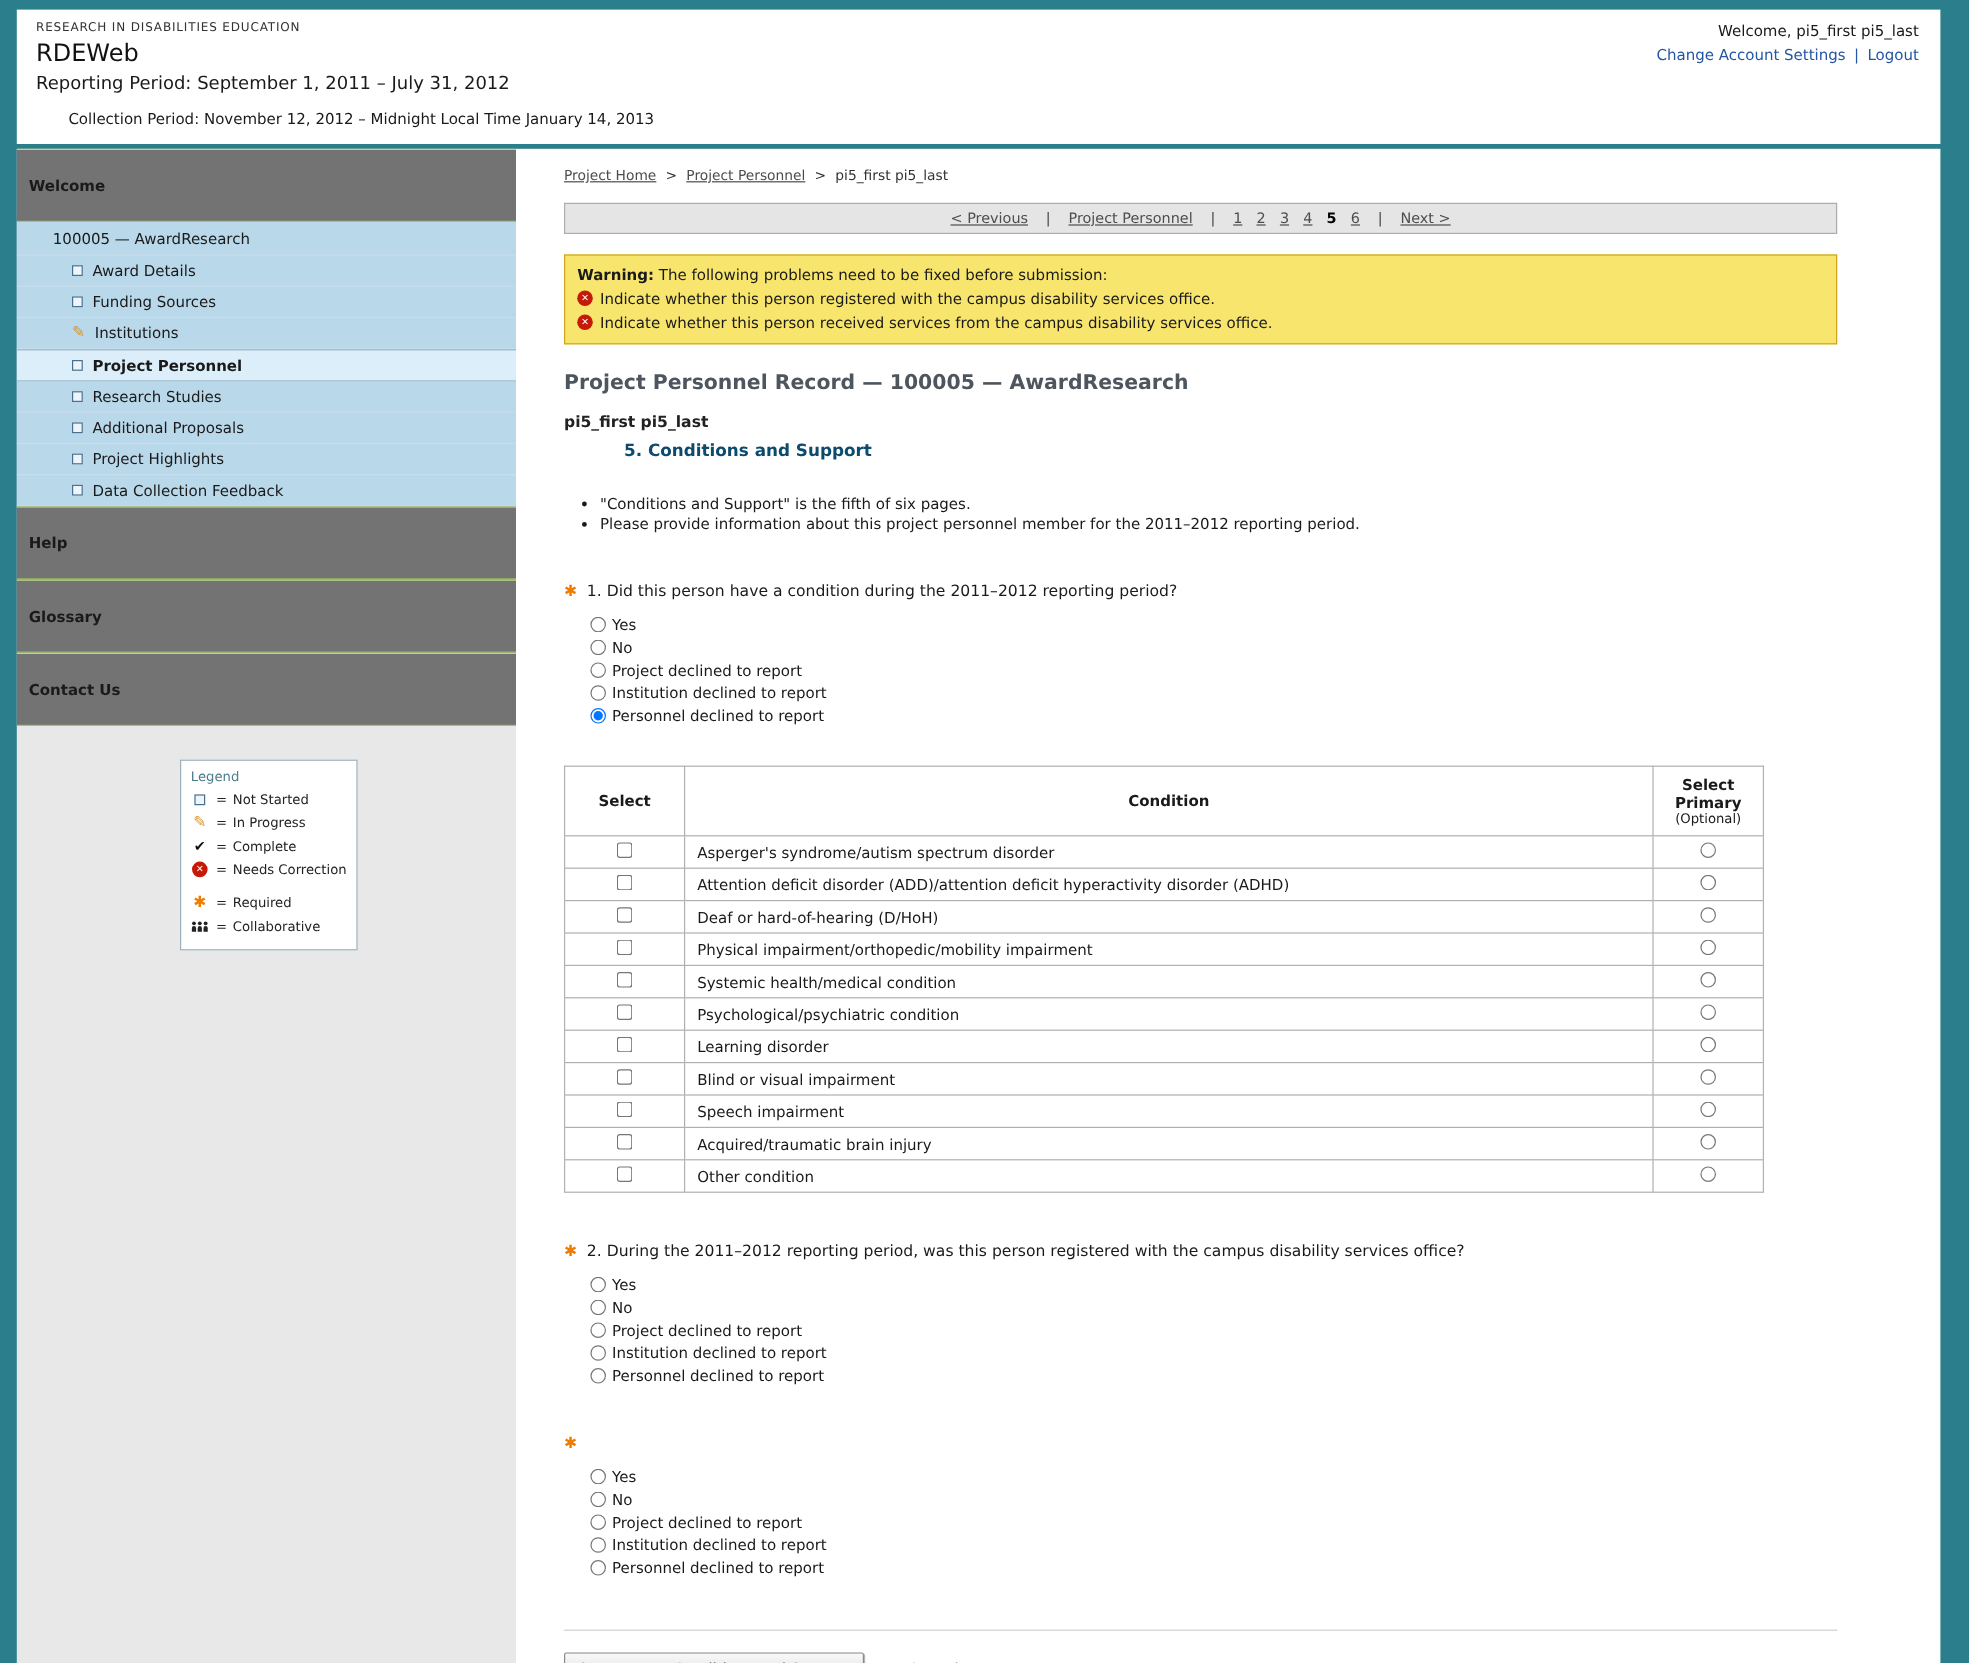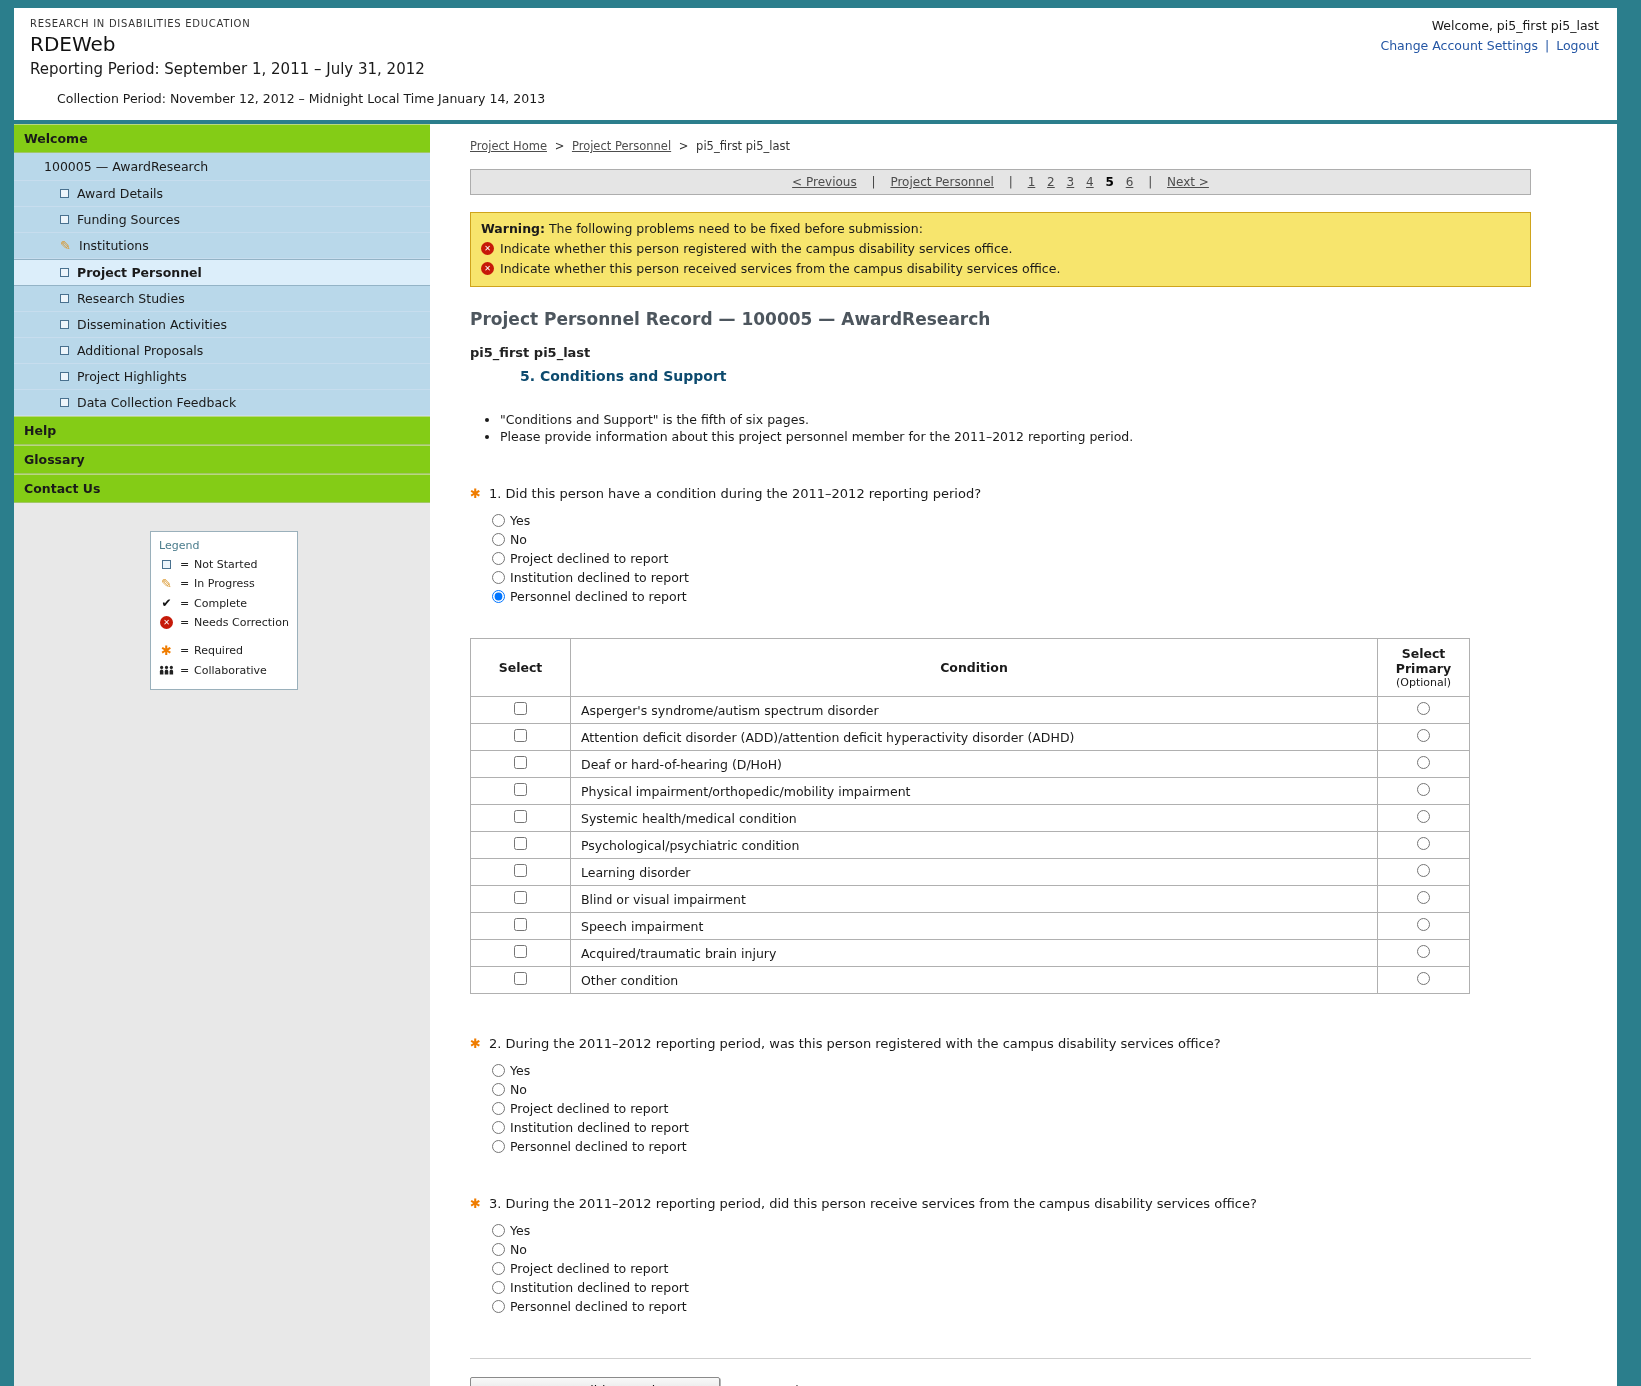--- a/index.html
+++ b/index.html
@@ -21,22 +21,22 @@
   .account-links { margin-top:5px; }
   .account-links a { color:#2456a4; text-decoration:none; cursor:pointer; }
   .account-links .sep { color:#2456a4; margin:0 3px; }
 
   
   .body-row { display:flex; align-items:stretch; min-height:1216px; }
   .sidebar { width:416px; flex:0 0 416px; background:#e8e8e8; }
   .main { flex:1; background:#fff; padding:10px 86px 30px 40px; }
 
   
-  .nav-section { background:#84cc16; border-bottom:1px solid #a2c767; border-top:1px solid #b9d87f;
-    font-weight:bold; padding:6px 10px; font-size:12.5px; cursor:pointer; }
+  .nav-section { background:#737373; border-bottom:1px solid #a2c767; border-top:1px solid #b9d87f;
+    font-weight:bold; padding:22px 10px; font-size:12.5px; cursor:pointer; }
   .nav-award { background:#b9d8ea; padding:6px 10px 6px 30px; font-size:12.5px;
     border-bottom:1px solid #c7ddee; cursor:pointer; }
   .nav-sub { background:#b9d8ea; padding:5px 10px 5px 46px; font-size:12.5px;
     display:flex; align-items:center; gap:8px; border-bottom:1px solid #c7ddee; cursor:pointer; }
   .nav-sub.selected { background:#dceefa; font-weight:bold;
     border-top:1px solid #93b3c6; border-bottom:1px solid #93b3c6; }
   .cb-icon { width:9px; height:9px; border:1px solid #49718f; background:#edf5fb;
     display:inline-block; flex:0 0 auto; }
   .pencil-icon { color:#d9952a; font-size:13px; line-height:10px; width:11px;
     display:inline-block; flex:0 0 auto; }
@@ -146,24 +146,20 @@
         <span class="pencil-icon">✎</span>
         <span>Institutions</span>
       </div>
       <div class="nav-sub selected">
         <span class="cb-icon"></span>
         <span>Project Personnel</span>
       </div>
       <div class="nav-sub">
         <span class="cb-icon"></span>
         <span>Research Studies</span>
-      </div>
-      <div class="nav-sub">
-        <span class="cb-icon"></span>
-        <span>Dissemination Activities</span>
       </div>
       <div class="nav-sub">
         <span class="cb-icon"></span>
         <span>Additional Proposals</span>
       </div>
       <div class="nav-sub">
         <span class="cb-icon"></span>
         <span>Project Highlights</span>
       </div>
       <div class="nav-sub">
@@ -405,21 +401,20 @@
           <span>Institution declined to report</span>
         </label>
         <label>
           <input type="radio" name="q2" style="">
           <span>Personnel declined to report</span>
         </label>
       </div>
 
       <div class="question">
         <span class="req-marker">✱</span>
-        <span class="q-text">3. During the 2011–2012 reporting period, did this person receive services from the campus disability services office?</span>
       </div>
       <div class="options">
         <label>
           <input type="radio" name="q3" style="">
           <span>Yes</span>
         </label>
         <label>
           <input type="radio" name="q3" style="">
           <span>No</span>
         </label>

